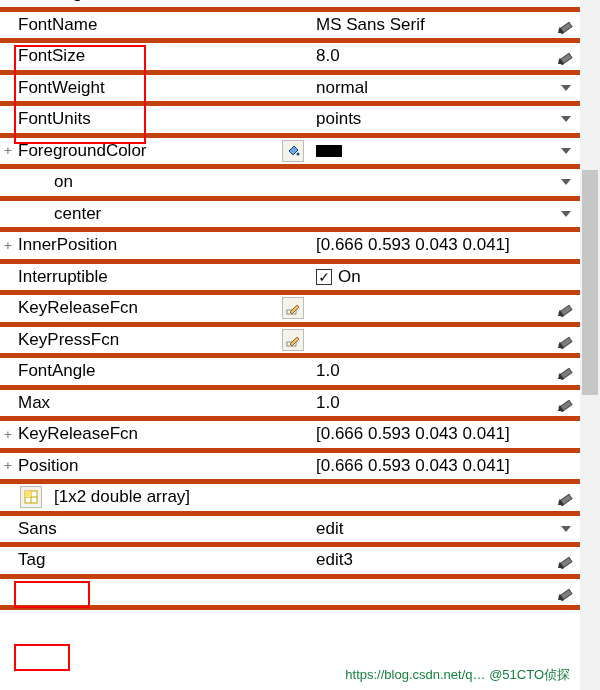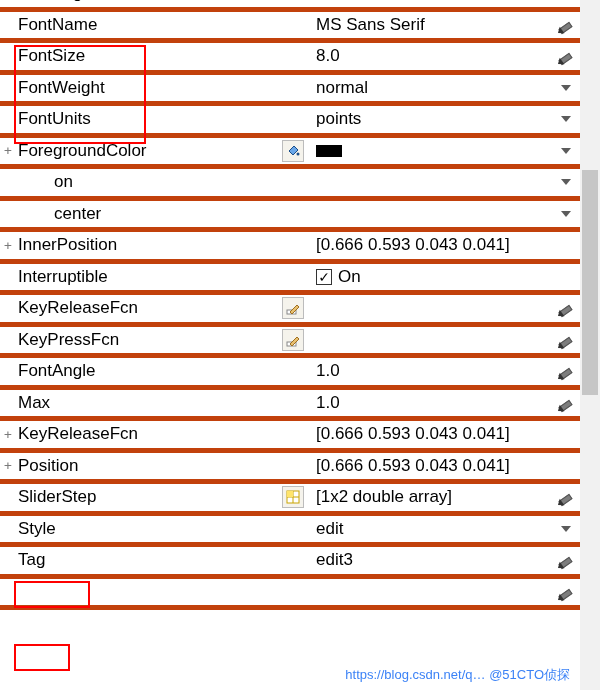--- a/index.html
+++ b/index.html
@@ -130,21 +130,21 @@
   .redbox {
     border: 2px solid #ff0000;
     position: absolute;
     pointer-events: none;
   }
   .paint-icon svg, .hand-icon svg, .grid-icon svg, .text-icon svg { display:block; }
   .watermark {
     position:absolute;
     right:30px; bottom:6px;
     font-size:13px;
-    color:#3b82f6;
+    color:#15803d;
     pointer-events:none;
   }
 </style>
 </head>
 <body>
 
 <div class="grid" id="grid">
     <div class="row">
       <div class="exp"></div>
       <div class="propname">FontAngle</div>
@@ -300,39 +300,38 @@
     </div>
     <div class="row">
       <div class="exp">+</div>
       <div class="propname">Position</div>
       <div class="iconcell"></div>
       <div class="valcell">[0.666 0.593 0.043 0.041]</div>
       <div class="endcol"></div>
     </div>
     <div class="row">
       <div class="exp"></div>
-      <div class="propname">SliderStep</div>
       <div class="iconcell">
         <span class="iconbtn grid-icon">
           <svg width="14" height="14" viewBox="0 0 14 14">
             <rect x="1" y="1" width="12" height="12" fill="#fff" stroke="#c9a400"></rect>
             <line x1="7" y1="1" x2="7" y2="13" stroke="#c9a400"></line>
             <line x1="1" y1="7" x2="13" y2="7" stroke="#c9a400"></line>
             <rect x="1" y="1" width="6" height="6" fill="#ffe46b"></rect>
           </svg>
         </span>
       </div>
       <div class="valcell">[1x2  double array]</div>
       <div class="endcol">
         <span class="pencil"></span>
       </div>
     </div>
     <div class="row">
       <div class="exp"></div>
-      <div class="propname">Style</div>
+      <div class="propname">Sans</div>
       <div class="iconcell"></div>
       <div class="valcell">edit</div>
       <div class="endcol">
         <span class="dropdown"></span>
       </div>
     </div>
     <div class="row">
       <div class="exp"></div>
       <div class="propname">Tag</div>
       <div class="iconcell"></div>

